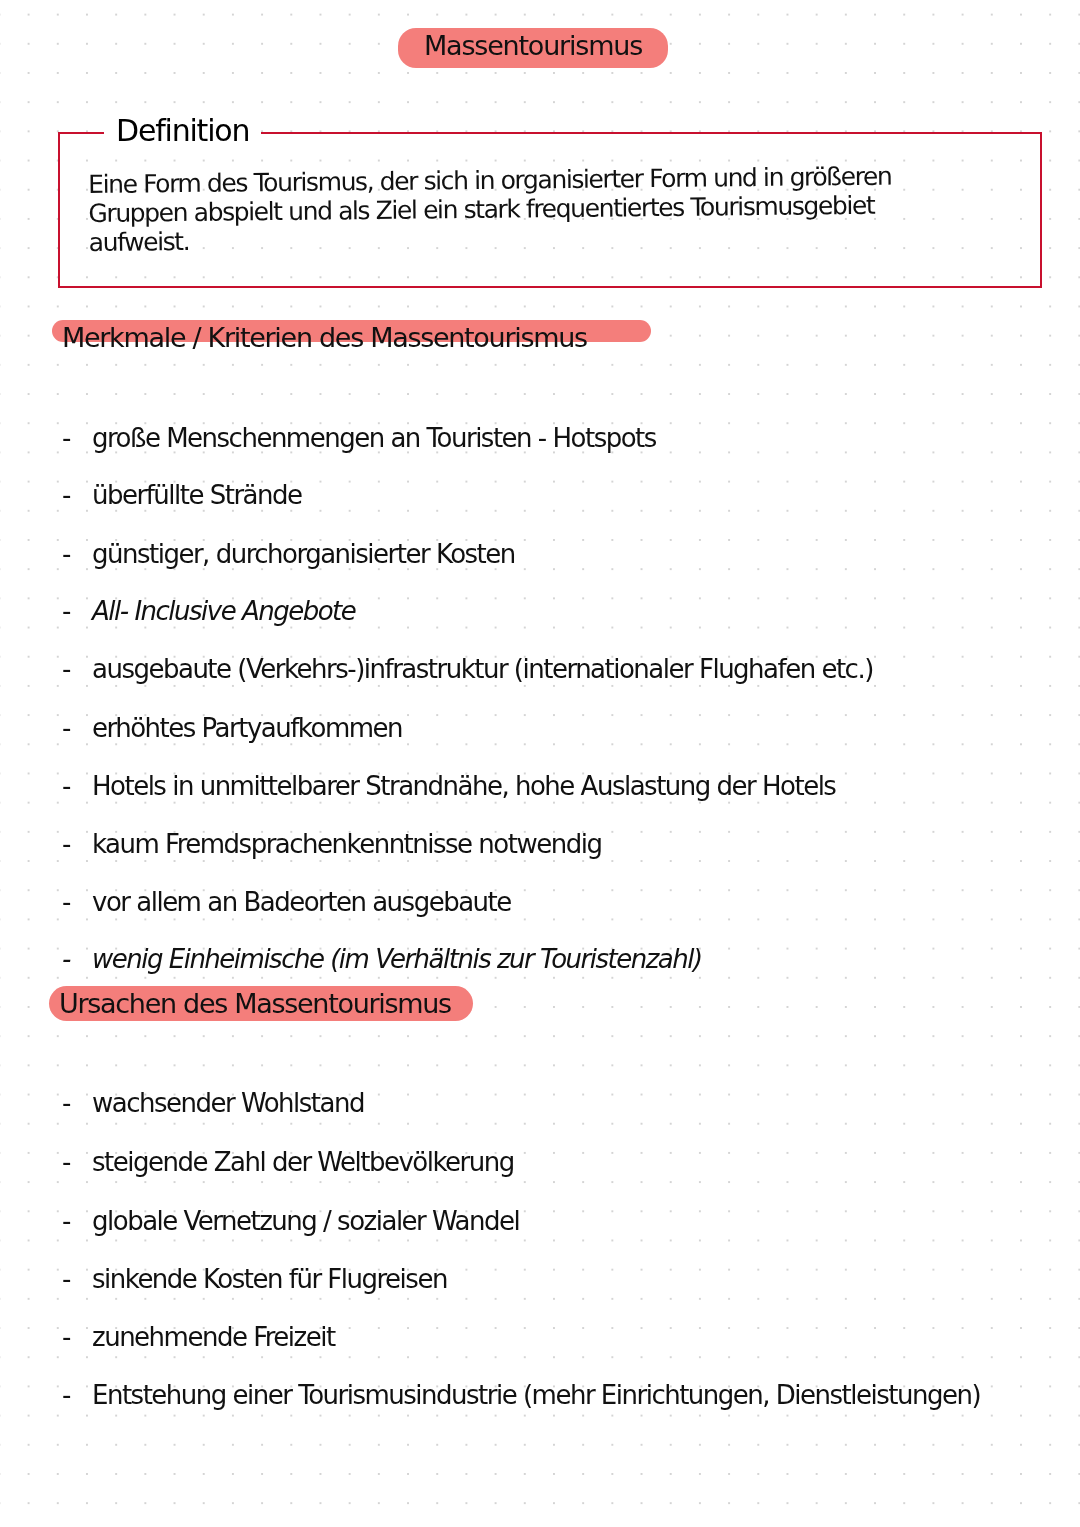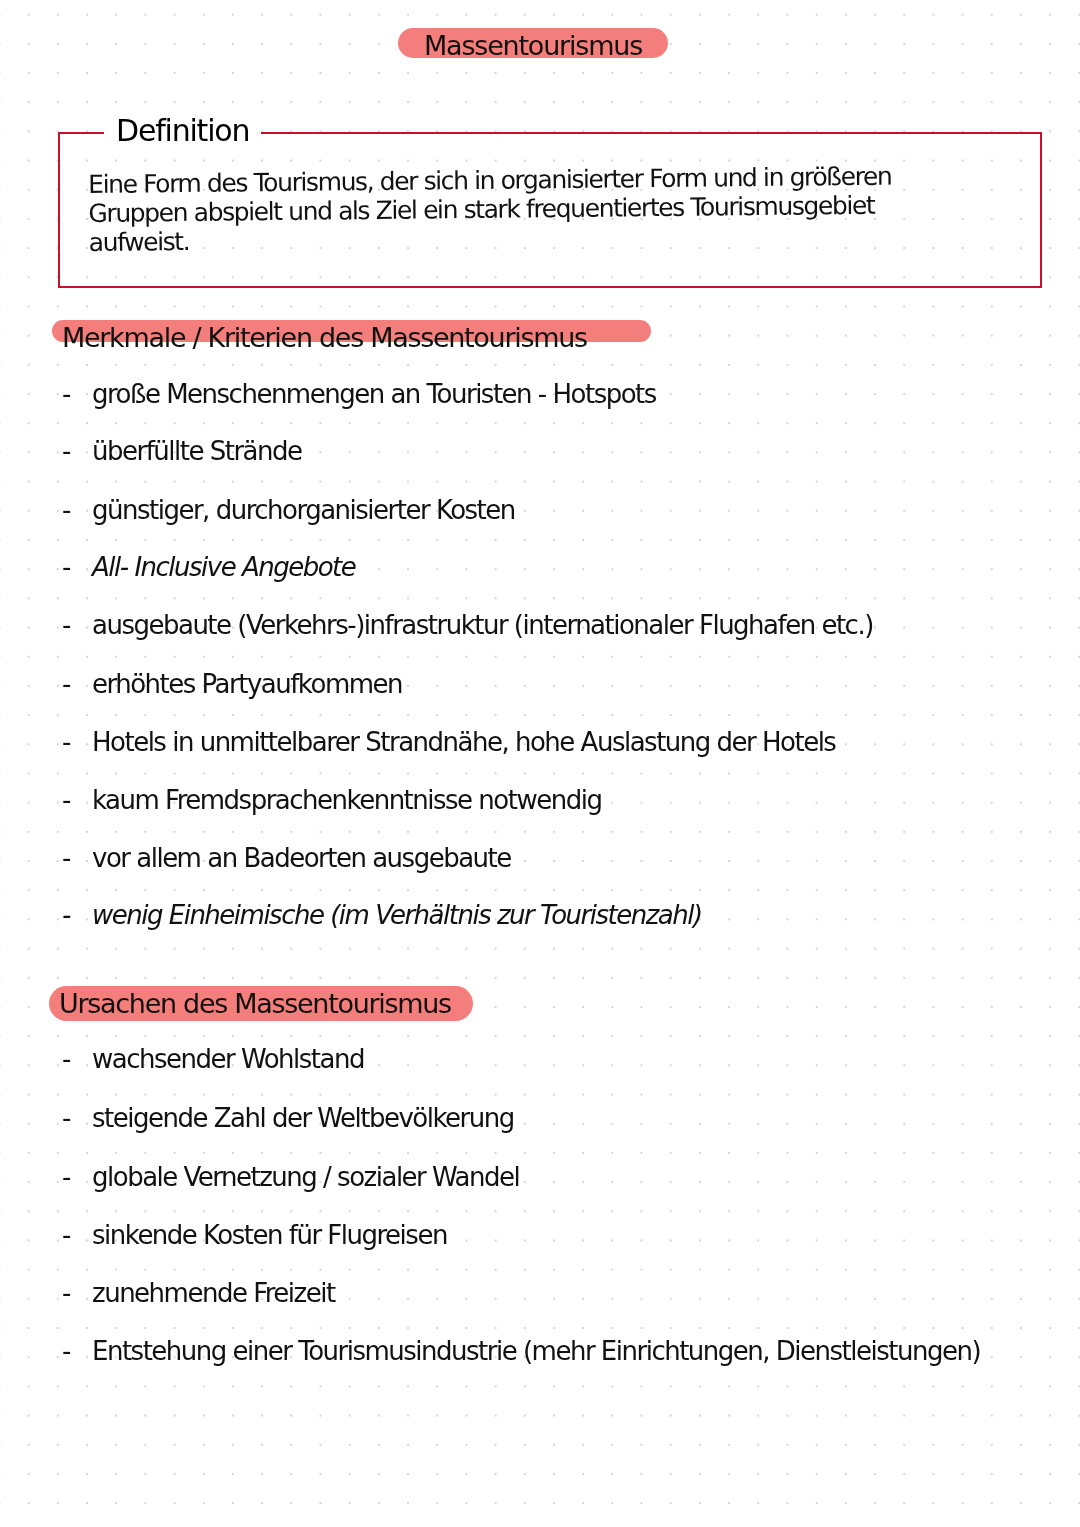--- a/index.html
+++ b/index.html
@@ -19,21 +19,21 @@
     position: absolute;
     background: #f47e7b;
     border-radius: 18px;
     color: #111111;
     white-space: nowrap;
     font-family: "DejaVu Sans", sans-serif;
     font-weight: normal;
     letter-spacing: -0.5px;
   }
   .title {
-    left: 398px; top: 28px; width: 270px; height: 30px;
+    left: 398px; top: 28px; width: 270px; height: 40px;
     font-size: 27px; line-height: 36px; text-align: center;
     letter-spacing: -1.2px;
   }
   .def-box {
     position: absolute;
     left: 58px; top: 132px;
     width: 984px; height: 156px;
     border: 2px solid #c8102e;
     box-sizing: border-box;
   }
@@ -66,20 +66,21 @@
     margin: 0; padding: 0;
     list-style: none;
   }
   .list li {
     position: absolute;
     left: 0;
     white-space: nowrap;
     font-size: 26px;
     line-height: 34px;
     letter-spacing: -1.5px;
+    margin-top: 44px;
   }
   .list li .dash {
     display: inline-block;
     width: 30px;
   }
 </style>
 </head>
 <body>
 
 <div class="hl title">Massentourismus</div>

